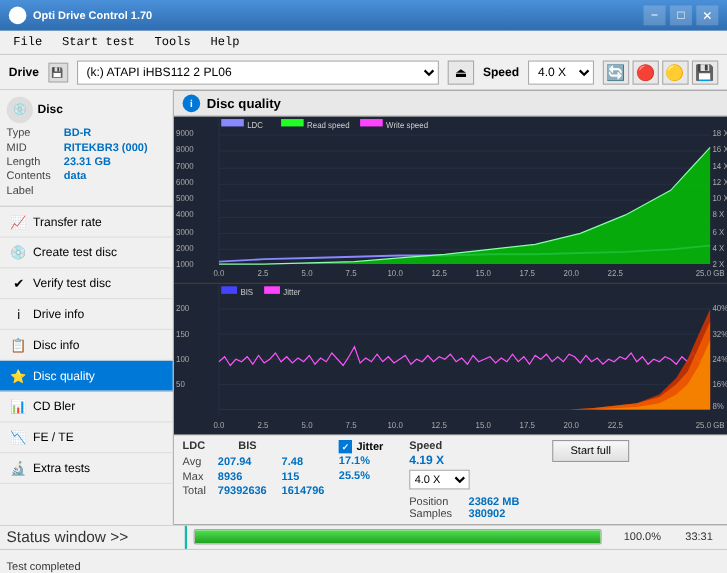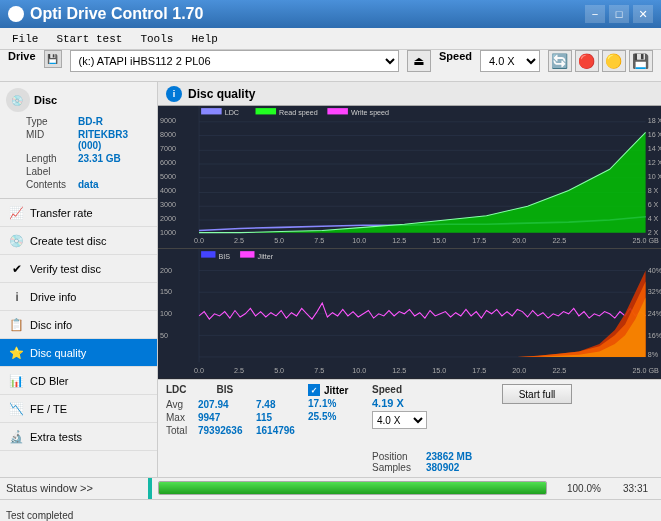--- a/index.html
+++ b/index.html
@@ -19,21 +19,21 @@
       height: 28px;
       display: flex;
       align-items: center;
       padding: 0 8px;
       justify-content: space-between;
     }
     .titlebar-left {
       display: flex;
       align-items: center;
       gap: 6px;
-      font-size: 16px;
+      font-size: 10px;
       font-weight: 600;
     }
     .titlebar-icon {
       width: 16px;
       height: 16px;
       background: #fff;
       border-radius: 50%;
       display: inline-block;
     }
     .titlebar-controls {
@@ -68,21 +68,21 @@
       padding: 2px 8px;
       cursor: pointer;
       font-size: 11px;
     }
 
     
     .drivebar {
       background: #f0f0f0;
       height: 32px;
       display: flex;
-      align-items: flex-start;
+      align-items: center;
       padding: 0 8px;
       border-bottom: 1px solid #ccc;
       gap: 8px;
     }
     .drive-label {
       font-size: 11px;
       font-weight: bold;
     }
     .drive-select {
       flex: 1;
@@ -157,21 +157,20 @@
     }
     .disc-row {
       display: flex;
       gap: 4px;
       margin-bottom: 2px;
     }
     .disc-row-label {
       color: #444;
       font-size: 10px;
       min-width: 48px;
-      margin-left: 20px;
     }
     .disc-row-value {
       color: #0070c0;
       font-size: 10px;
       font-weight: 600;
     }
     .sidebar-menu {
       flex: 1;
       display: flex;
       flex-direction: column;
@@ -400,26 +399,26 @@
       </div>
       <div class="disc-row">
         <span class="disc-row-label">MID</span>
         <span class="disc-row-value">RITEKBR3 (000)</span>
       </div>
       <div class="disc-row">
         <span class="disc-row-label">Length</span>
         <span class="disc-row-value">23.31 GB</span>
       </div>
       <div class="disc-row">
+        <span class="disc-row-label">Contents</span>
+        <span class="disc-row-value">data</span>
+      </div>
+      <div class="disc-row">
         <span class="disc-row-label">Label</span>
         <span class="disc-row-value"></span>
-      </div>
-      <div class="disc-row">
-        <span class="disc-row-label">Contents</span>
-        <span class="disc-row-value">data</span>
       </div>
     </div>
 
     <div class="sidebar-menu">
       <div class="sidebar-item">
         <span class="si-icon">📈</span>
         <span>Transfer rate</span>
       </div>
       <div class="sidebar-item">
         <span class="si-icon">💿</span>
@@ -586,21 +585,21 @@
           <span>LDC</span>
           <span>BIS</span>
         </div>
         <div class="stats-row">
           <span class="stats-label">Avg</span>
           <span class="stats-val">207.94</span>
           <span class="stats-val2">7.48</span>
         </div>
         <div class="stats-row">
           <span class="stats-label">Max</span>
-          <span class="stats-val">9947</span>
+          <span class="stats-val">8936</span>
           <span class="stats-val2">115</span>
         </div>
         <div class="stats-row">
           <span class="stats-label">Total</span>
           <span class="stats-val">79392636</span>
           <span class="stats-val2">1614796</span>
         </div>
       </div>
 
       <div class="jitter-section" style="margin-left:8px;">
@@ -617,42 +616,42 @@
       </div>
 
       <div class="speed-section" style="margin-left:8px;">
         <div style="display:flex;flex-direction:column;gap:2px;">
           <div style="font-size:10px;font-weight:bold;color:#333;">Speed</div>
           <span class="speed-val">4.19 X</span>
           <select class="speed-select2">
             <option>4.0 X</option>
           </select>
         </div>
-        <div style="margin-top:20px;">
+        <div style="margin-top:4px;">
           <div class="stats-row">
             <span class="stats-label" style="min-width:48px;">Position</span>
             <span class="stats-val">23862 MB</span>
           </div>
           <div class="stats-row">
             <span class="stats-label" style="min-width:48px;">Samples</span>
             <span class="stats-val">380902</span>
           </div>
         </div>
       </div>
 
       <div class="buttons-section">
         <button class="action-btn">Start full</button>
       </div>
     </div>
   </div>
 </div>
 
 <div style="height:44px; background:#f0f0f0; border-top:1px solid #ccc; display:flex; flex-direction:column;">
   <div style="height:22px; display:flex; align-items:center; border-bottom:1px solid #ccc;">
-    <div style="width:152px; padding:0 6px; font-size:11px; color:#333; border-right:4px solid #14b8a6; height:100%; display:flex; align-items:center;">Status window &gt;&gt;</div>
+    <div style="width:170px; padding:0 6px; font-size:14px; color:#333; border-right:2px solid #14b8a6; height:100%; display:flex; align-items:center;">Status window &gt;&gt;</div>
     <div style="flex:1; display:flex; align-items:center; padding:0 6px; gap:20px;">
       <div style="flex:1; height:14px; background:#ddd; border:1px solid #aaa; border-radius:2px; overflow:hidden;">
         <div style="height:100%; width:100%; background:linear-gradient(to bottom, #50e050, #20a020);"></div>
       </div>
       <span style="font-size:10px; color:#333; min-width:36px;">100.0%</span>
       <span style="font-size:10px; color:#333; min-width:32px;">33:31</span>
     </div>
   </div>
   <div style="height:22px; display:flex; align-items:flex-end; padding:0 6px;">
     <span style="font-size:10px; color:#333;">Test completed</span>

